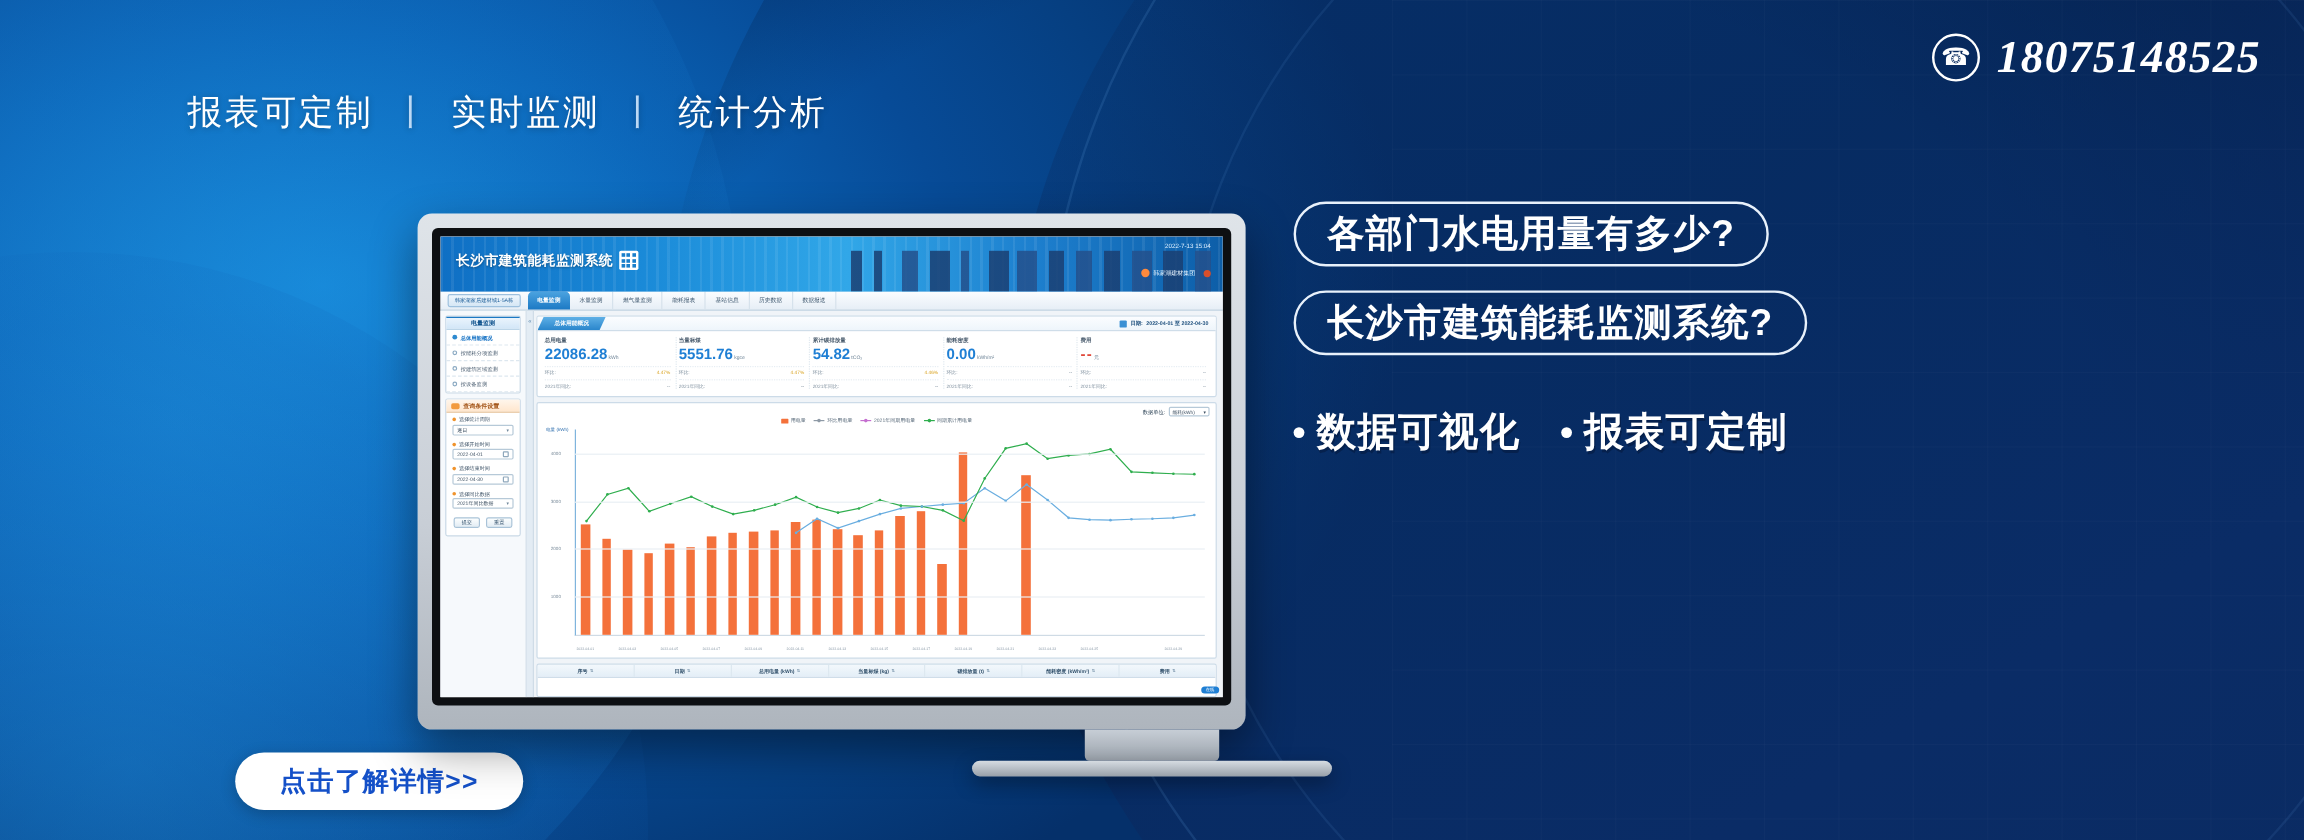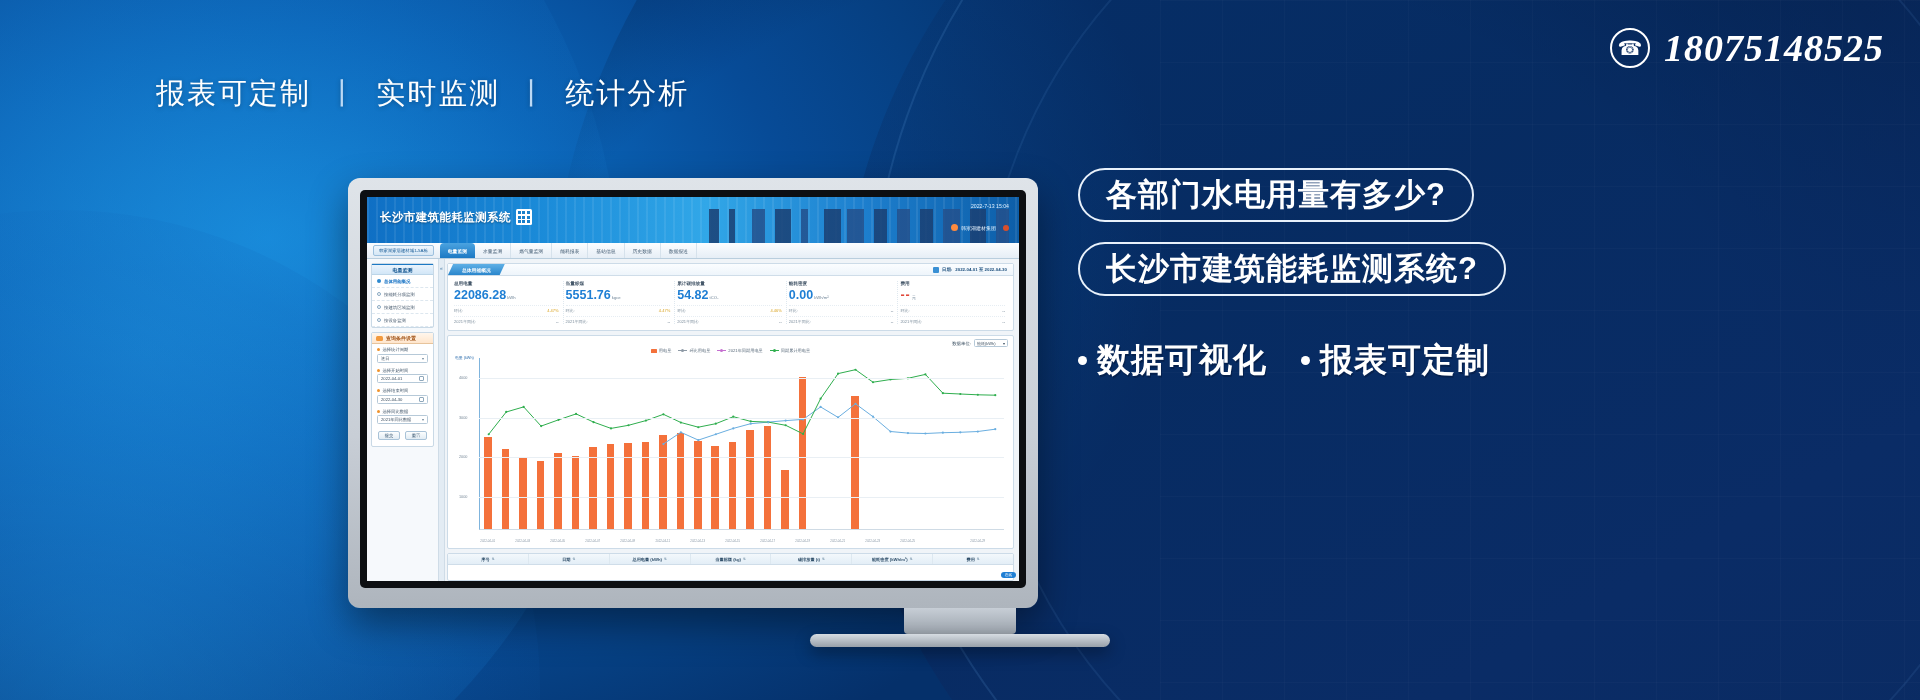--- a/index.html
+++ b/index.html
@@ -413,20 +413,21 @@
     <span>实时监测</span>
     <span class="sep">丨</span>
     <span>统计分析</span>
   </div>
 
   <div id="phone-block">
     <div id="phone-icon">☎</div>
     <div id="phone-number">18075148525</div>
   </div>
 
+  <div id="cta-button">点击了解详情&gt;&gt;</div>
 
   <div id="right-copy">
     <div><span class="pill">各部门水电用量有多少?</span></div>
     <div><span class="pill">长沙市建筑能耗监测系统?</span></div>
     <div id="bullets">
       <span class="bullet">
         <i class="dot"></i>
         <span>数据可视化</span>
       </span>
       <span class="bullet">

